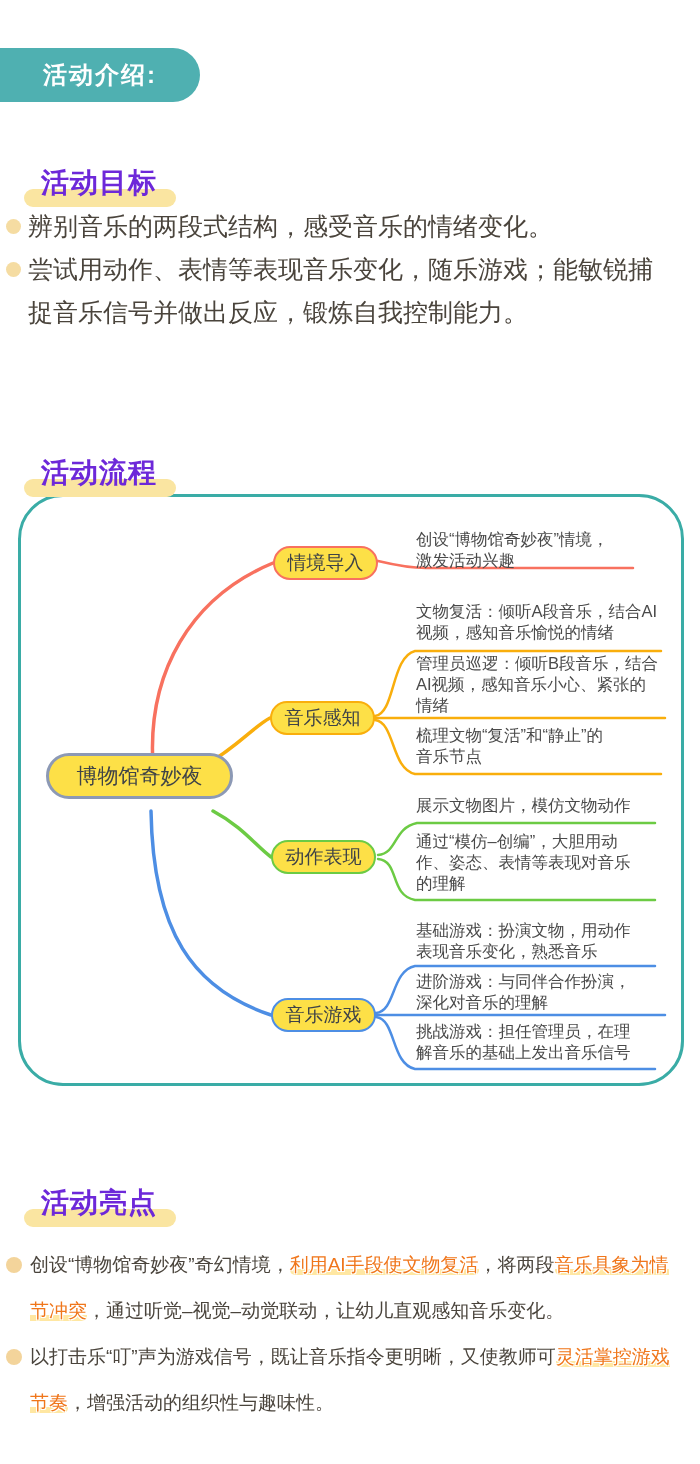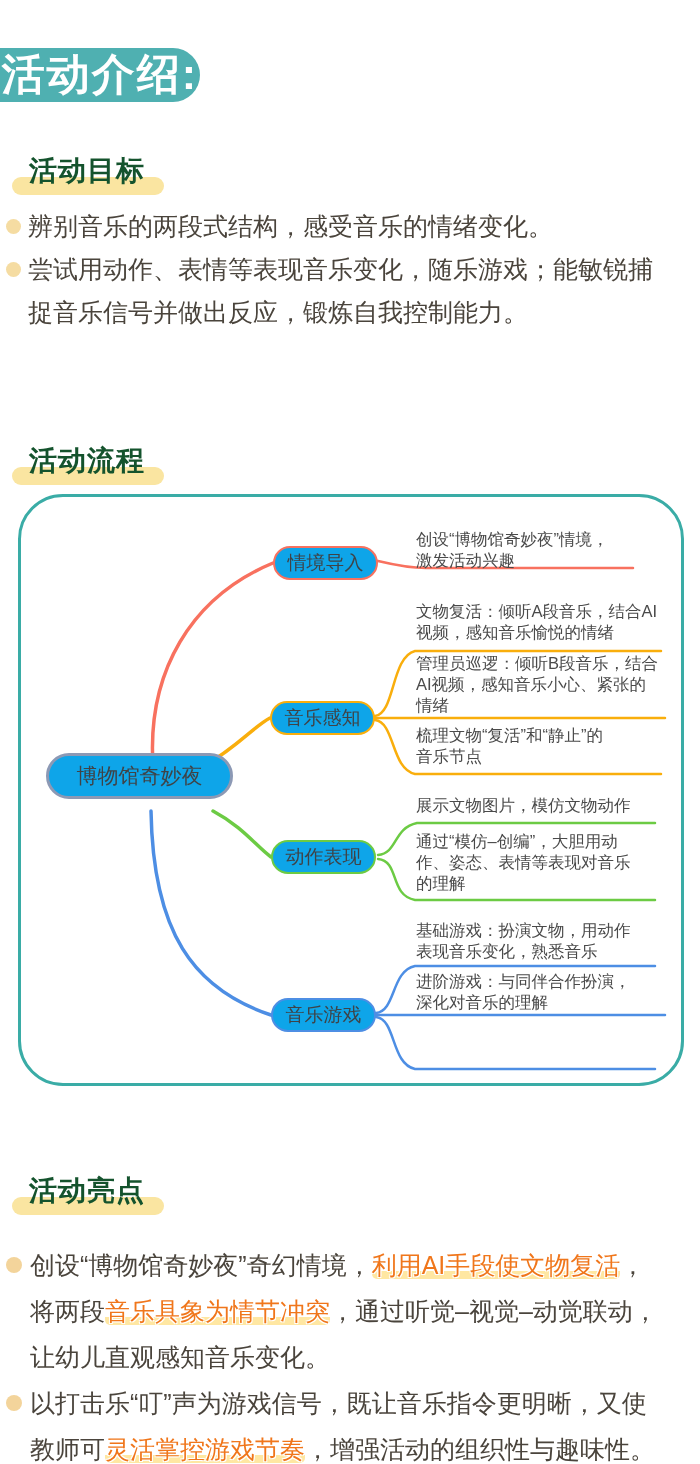--- a/index.html
+++ b/index.html
@@ -2,53 +2,53 @@
 <html><head>
 <meta charset="utf-8">
 <style>
   html,body{margin:0;padding:0;background:#fff;}
   .page{position:relative;width:700px;height:1464px;background:#ffffff;overflow:hidden;
         font-family:"Liberation Sans","DejaVu Sans",sans-serif;color:#4d453e;}
 
   
   .badge{position:absolute;left:0;top:48px;width:200px;height:54px;background:#4fb0b1;
          border-radius:0 27px 27px 0;display:flex;align-items:center;justify-content:center;}
-  .badge span{color:#ffffff;font-size:43px;font-weight:bold;letter-spacing:2px;}
+  .badge span{color:#ffffff;font-size:24px;font-weight:bold;letter-spacing:2px;}
 
   
-  .sec-title{position:absolute;left:25px;margin:4px;font-size:28px;font-weight:bold;color:#14532d;
+  .sec-title{position:absolute;left:25px;margin:16px;font-size:28px;font-weight:bold;color:#6d28d9;
              z-index:1;letter-spacing:1px;}
   .sec-title .bar{position:absolute;left:-17px;bottom:-5px;width:152px;height:18px;
                   background:#fae5a1;border-radius:9px;z-index:-1;}
 
   
   .goals{position:absolute;left:28px;top:205px;width:640px;}
   .g-bullet{position:relative;font-size:25px;line-height:43px;color:#4a443c;}
   .dot{position:absolute;left:-22px;top:14px;width:15px;height:15px;border-radius:50%;
        background:#f5dca2;}
 
   
   .mindmap{position:absolute;left:18px;top:494px;width:666px;height:592px;box-sizing:border-box;
            border:3.5px solid #3aaca6;border-radius:45px;background:#fff;}
   .mm-svg{position:absolute;left:0;top:0;}
-  .node{position:absolute;box-sizing:border-box;background:#0ea5e9;display:flex;align-items:center;
+  .node{position:absolute;box-sizing:border-box;background:#fde047;display:flex;align-items:center;
         justify-content:center;color:#3f4347;}
   .central{left:25px;top:256px;width:187px;height:46px;border:3px solid #8c99b5;
            border-radius:23px;font-size:21px;}
   .branch{width:105px;height:34px;border-radius:17px;font-size:19px;border:2.5px solid;}
   .b1{left:252px;top:49px;border-color:#f8715f;}
   .b2{left:249px;top:204px;border-color:#f9ae0c;}
   .b3{left:250px;top:343px;border-color:#6ccb44;}
   .b4{left:250px;top:501px;border-color:#4d8ee4;}
   .mm-item{position:absolute;left:395px;font-size:16.5px;color:#4a4a4a;}
   .mm-item div{height:21px;line-height:21px;white-space:nowrap;}
 
   
   .hls{position:absolute;left:30px;top:1242px;width:640px;}
-  .h-bullet{position:relative;font-size:25px;line-height:46px;color:#4a443c;}
+  .h-bullet{position:relative;font-size:19px;line-height:46px;color:#4a443c;}
   .dot2{position:absolute;left:-24px;top:15px;width:16px;height:16px;border-radius:50%;
         background:#f3d49b;}
   .hl-mark{color:#f0761b;
         background:linear-gradient(to top,#ffe7a2 27%,rgba(255,255,255,0) 27%);
         border-radius:5px;
         text-shadow:1px 1px 0 #fff,-1px 1px 0 #fff,1px -1px 0 #fff,-1px -1px 0 #fff;}
 </style>
 </head>
 <body>
 
@@ -145,20 +145,24 @@
     </div>
 
     <div class="mm-item" style="top:423px">
       <div>基础游戏：扮演文物，用动作</div>
       <div>表现音乐变化，熟悉音乐</div>
     </div>
     <div class="mm-item" style="top:474px">
       <div>进阶游戏：与同伴合作扮演，</div>
       <div>深化对音乐的理解</div>
     </div>
+    <div class="mm-item" style="top:524px">
+      <div>挑战游戏：担任管理员，在理</div>
+      <div>解音乐的基础上发出音乐信号</div>
+    </div>
   </div>
 
   <h2 class="sec-title" style="top:1168px">
     <span class="bar"></span>
     <span>活动亮点</span>
   </h2>
   <div class="hls">
     <div class="h-bullet">
       <span class="dot2"></span><span>创设“博物馆奇妙夜”奇幻情境，</span><span class="hl-mark">利用AI手段使文物复活</span><span>，将两段</span><span class="hl-mark">音乐具象为情节冲突</span><span>，通过听觉–视觉–动觉联动，让幼儿直观感知音乐变化。</span>
     </div>

